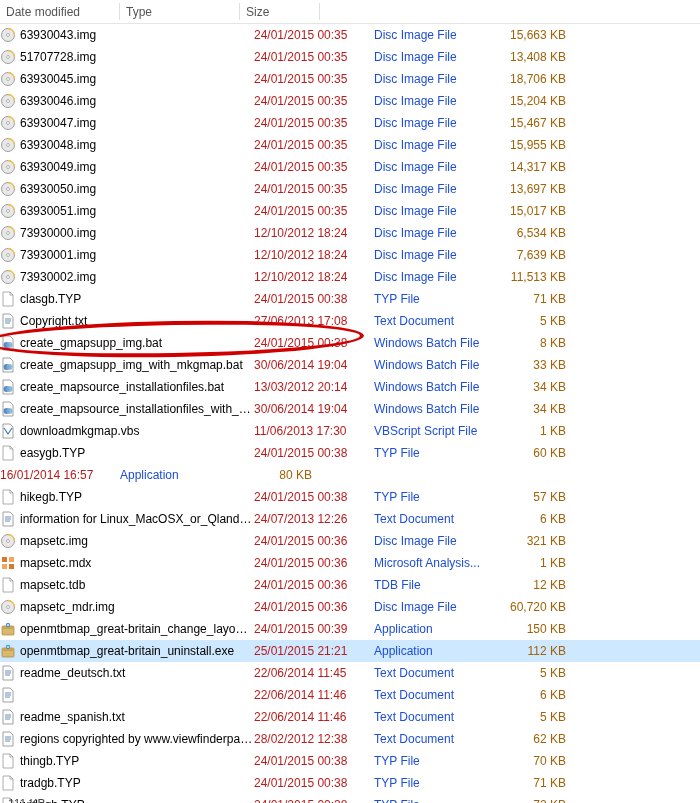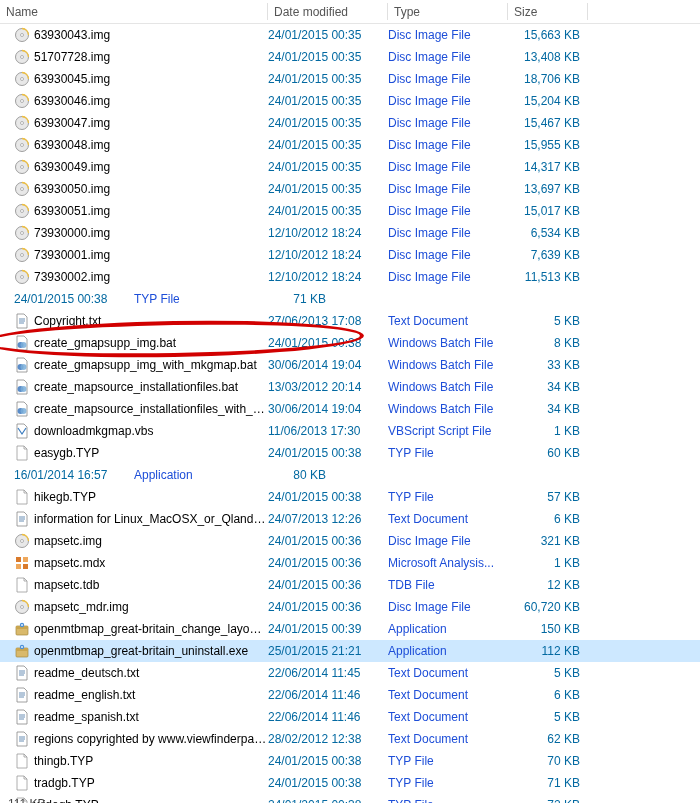--- a/index.html
+++ b/index.html
@@ -40,30 +40,29 @@
   }
   .col-name { width: 268px; padding-left: 16px; }
   .col-date { width: 120px; }
   .col-type { width: 120px; }
   .col-size { width: 80px; }
   .rows { }
   .row {
     display: flex;
     align-items: center;
     height: 22px;
-    padding-left: 14px;
   }
   .row.selected {
     background: #cde8ff;
   }
   .cell { overflow: hidden; white-space: nowrap; text-overflow: ellipsis; }
   .cell-name { width: 254px; display: flex; align-items: center; }
-  .cell-date { width: 120px; color: #0369a1; }
+  .cell-date { width: 120px; color: #b91c1c; }
   .cell-type { width: 120px; color: #1d4ed8; }
-  .cell-size { width: 72px; text-align: right; color: #0369a1; }
+  .cell-size { width: 72px; text-align: right; color: #a16207; }
   .icon {
     width: 16px; height: 16px; margin-right: 4px; flex-shrink: 0;
     display: inline-flex; align-items: center; justify-content: center;
   }
   .statusbar {
     position: absolute;
     bottom: 0; left: 0;
     height: 22px;
     padding: 3px 8px;
     color: #444;
@@ -74,21 +73,20 @@
     border: 4px solid #d10000;
     border-radius: 50%;
     pointer-events: none;
   }
   .filename { overflow: hidden; text-overflow: ellipsis; white-space: nowrap; flex: 1; }
 </style>
 </head>
 <body>
 
 <div class="header">
-  <div class="col col-name">Name</div>
   <div class="col col-date">Date modified</div>
   <div class="col col-type">Type</div>
   <div class="col col-size">Size</div>
 </div>
 
 <div class="rows" id="rows">
     <div class="row">
       <div class="cell cell-name">
         <span class="icon">
           <svg width="16" height="16" viewBox="0 0 16 16">
@@ -262,20 +260,29 @@
             <path d="M8 1.5 A6.5 6.5 0 0 1 14.5 8" fill="none" stroke="#f0c040" stroke-width="1.3"></path>
           </svg>
         </span>
         <span class="filename">73930002.img</span>
       </div>
       <div class="cell cell-date">12/10/2012 18:24</div>
       <div class="cell cell-type">Disc Image File</div>
       <div class="cell cell-size">11,513 KB</div>
     </div>
     <div class="row">
+      <div class="cell cell-name">
+        <span class="icon">
+          <svg width="16" height="16" viewBox="0 0 16 16">
+            <path d="M3 1h7l3 3v11H3z" fill="#fff" stroke="#999" stroke-width="0.8"></path>
+            <path d="M10 1v3h3" fill="none" stroke="#999" stroke-width="0.8"></path>
+          </svg>
+        </span>
+        <span class="filename">clasgb.TYP</span>
+      </div>
       <div class="cell cell-date">24/01/2015 00:38</div>
       <div class="cell cell-type">TYP File</div>
       <div class="cell cell-size">71 KB</div>
     </div>
     <div class="row">
       <div class="cell cell-name">
         <span class="icon">
           <svg width="16" height="16" viewBox="0 0 16 16">
             <path d="M3 1h7l3 3v11H3z" fill="#fff" stroke="#888" stroke-width="0.8"></path>
             <path d="M5 6h6M5 8h6M5 10h5" stroke="#6a8fb5" stroke-width="1"></path>
@@ -515,21 +522,20 @@
       <div class="cell cell-size">5 KB</div>
     </div>
     <div class="row">
       <div class="cell cell-name">
         <span class="icon">
           <svg width="16" height="16" viewBox="0 0 16 16">
             <path d="M3 1h7l3 3v11H3z" fill="#fff" stroke="#888" stroke-width="0.8"></path>
             <path d="M5 6h6M5 8h6M5 10h5" stroke="#6a8fb5" stroke-width="1"></path>
           </svg>
         </span>
-        <span class="filename">readme_english.txt</span>
       </div>
       <div class="cell cell-date">22/06/2014 11:46</div>
       <div class="cell cell-type">Text Document</div>
       <div class="cell cell-size">6 KB</div>
     </div>
     <div class="row">
       <div class="cell cell-name">
         <span class="icon">
           <svg width="16" height="16" viewBox="0 0 16 16">
             <path d="M3 1h7l3 3v11H3z" fill="#fff" stroke="#888" stroke-width="0.8"></path>

